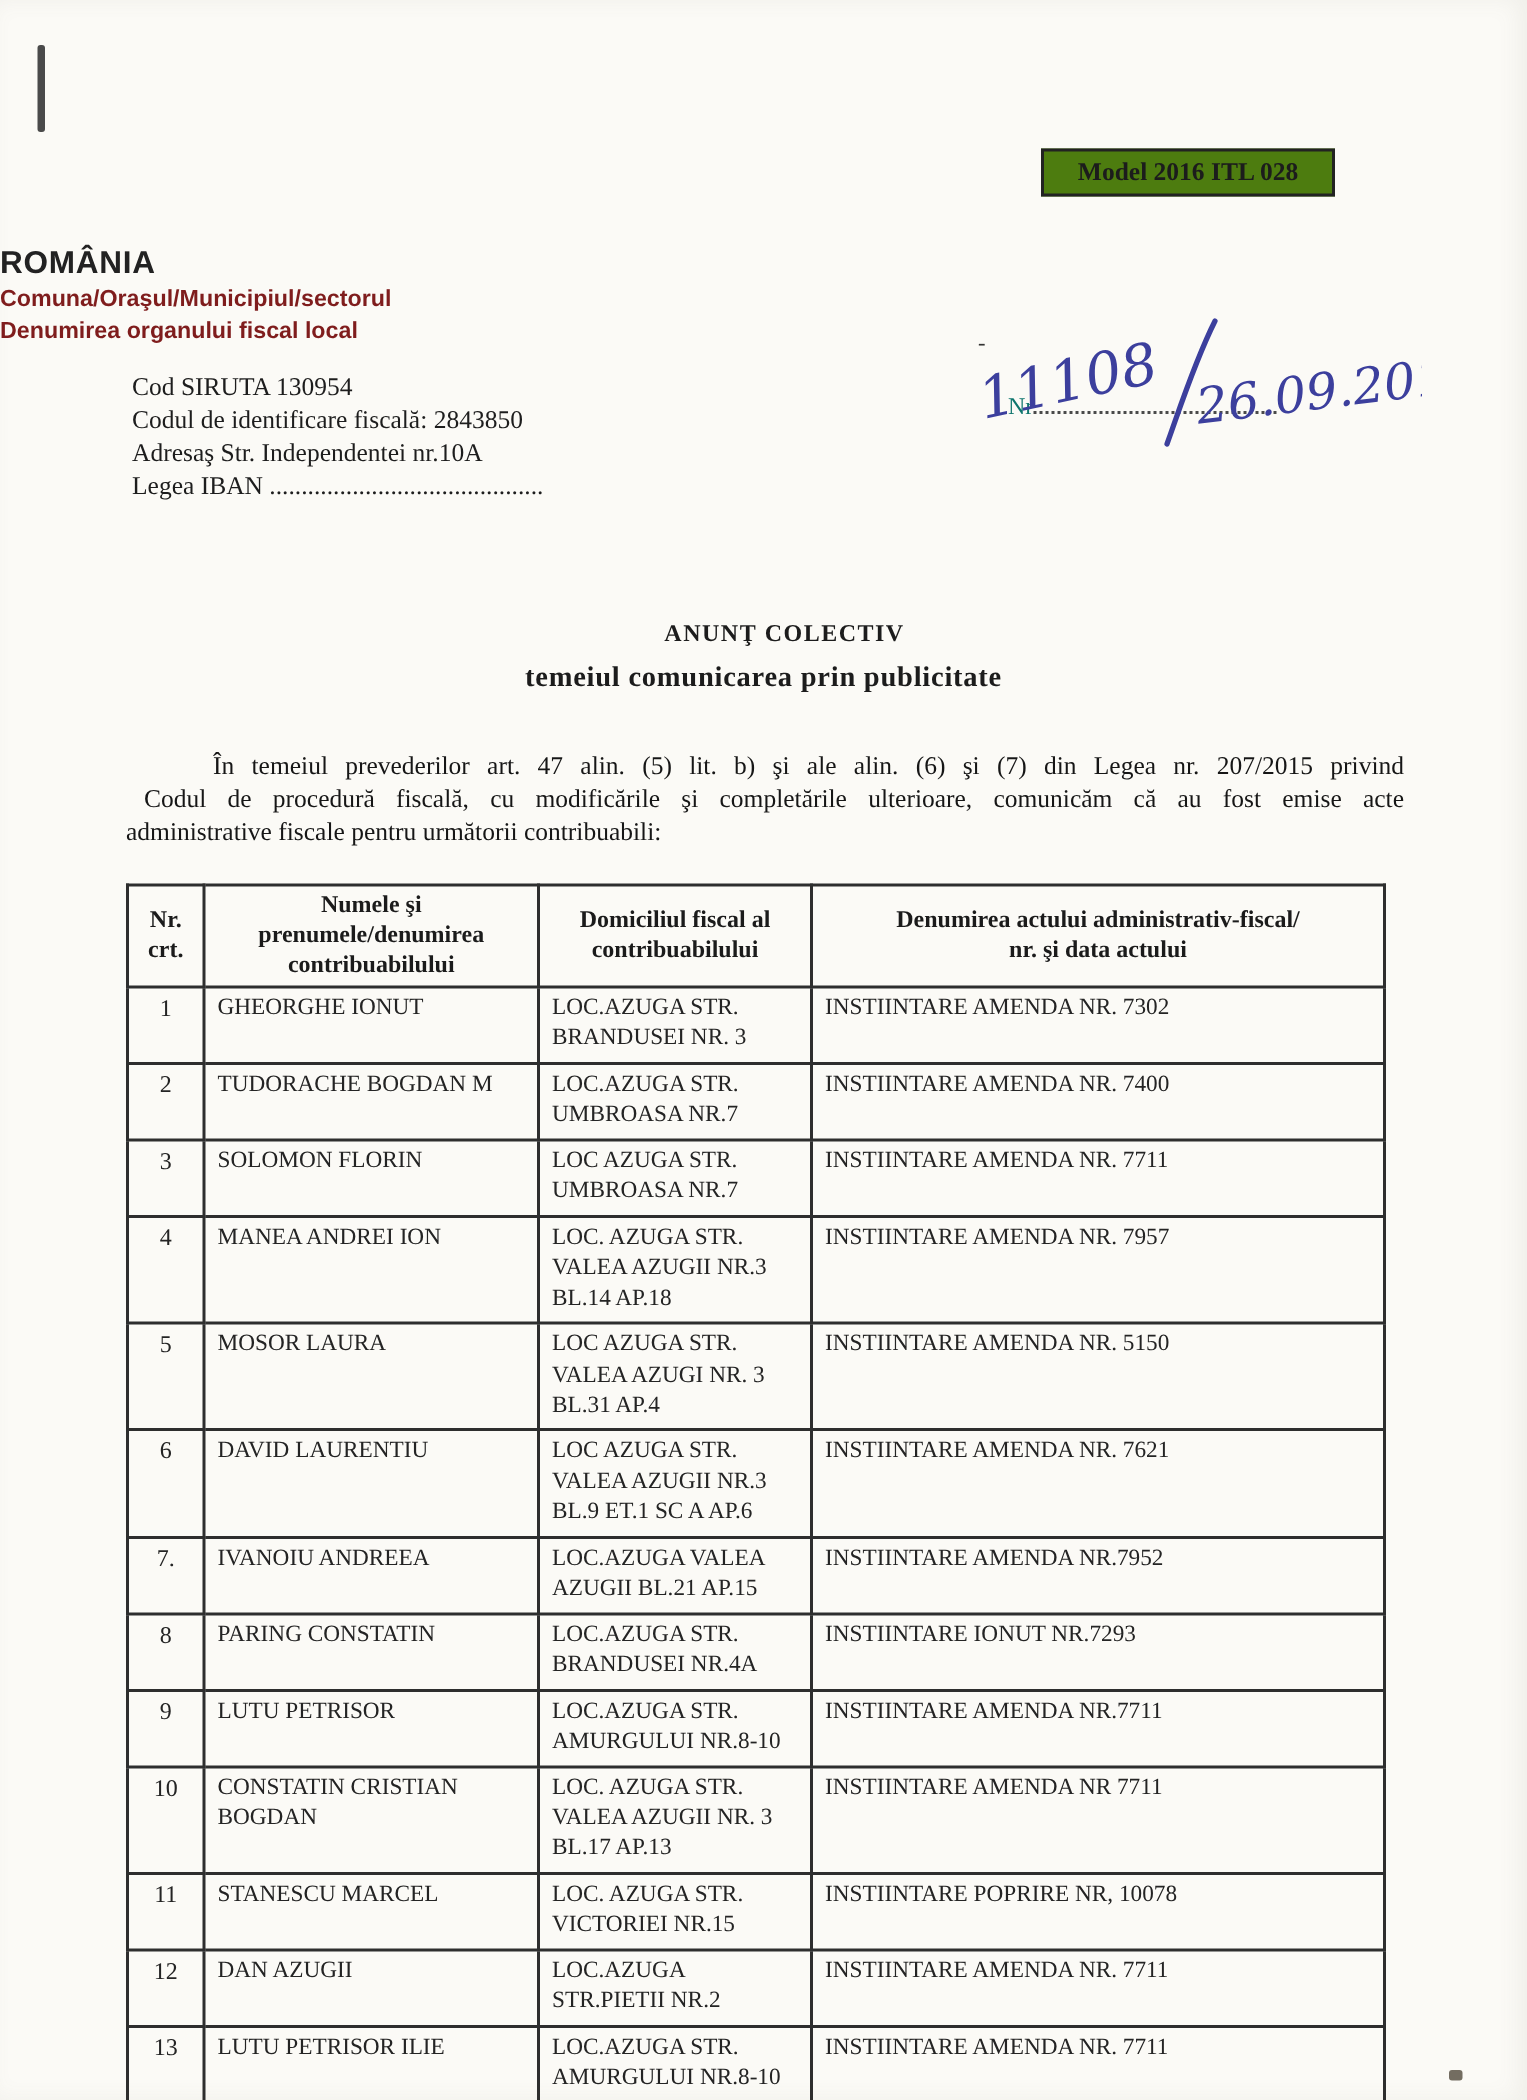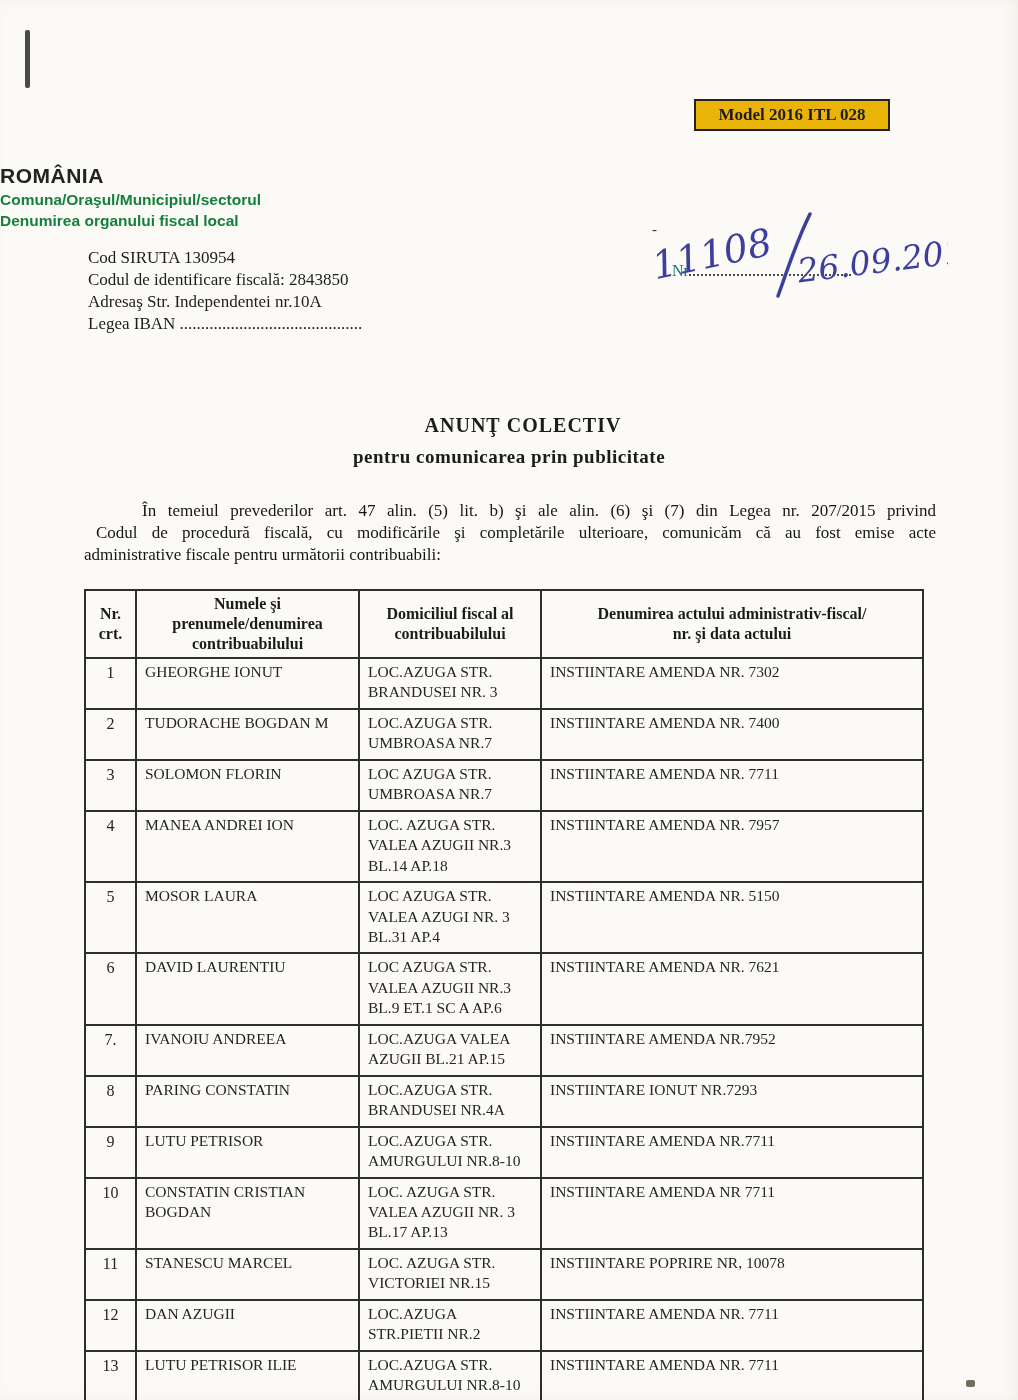--- a/index.html
+++ b/index.html
@@ -9,37 +9,37 @@
     font-family:"Liberation Serif", serif;
     color:#1c1c1c;overflow:hidden;
     box-shadow:inset -6px 0 14px rgba(120,115,100,.08);
   }
   .scan-mark{position:absolute;left:25px;top:30px;width:5px;height:58px;background:#4a4a4a;border-radius:2px;}
   .speck{position:absolute;left:966px;top:1380px;width:9px;height:7px;background:#5a5347;border-radius:2px;opacity:.85;}
 
   .model-box{
     position:absolute;left:694px;top:99px;width:192px;
     border:2px solid #222;padding:4px 0;text-align:center;
-    font-weight:bold;font-size:17px;background:#eab308;
+    font-weight:bold;font-size:17px;background:#4d7c0f;
   }
   .head-center{position:absolute;left:0;right:0;top:164px;
     font-family:"Liberation Sans", sans-serif;font-weight:bold;}
   .country{font-size:21px;letter-spacing:.5px;color:#222;}
-  .org-line{font-size:15.5px;margin-top:3px;color:#15803d;}
+  .org-line{font-size:15.5px;margin-top:3px;color:#7f1d1d;}
   .org-dash{position:absolute;left:652px;top:221px;font-size:15px;color:#333;}
 
   .reg-block{position:absolute;left:648px;top:210px;width:300px;height:95px;}
   .reg-block svg{position:absolute;left:0;top:0;z-index:2;}
   .nr-line{position:absolute;left:24px;top:50px;z-index:1;font-size:16px;color:#0f766e;}
   .nr-dots{display:inline-block;width:162px;border-bottom:2.5px dotted #4a4a4a;height:14px;vertical-align:baseline;}
 
   .info-block{position:absolute;left:88px;top:247px;font-size:17px;line-height:22px;color:#1d1d1d;font-family:Liberation Serif, serif;}
 
   .doc-title{position:absolute;left:0;right:0;top:414px;text-align:center;}
-  .doc-title .t1{font-size:20px;font-weight:bold;letter-spacing:1px;margin-left:28px;}
+  .doc-title .t1{font-size:16px;font-weight:bold;letter-spacing:1px;margin-left:28px;}
   .doc-title .t2{font-size:19px;font-weight:bold;margin-top:9px;letter-spacing:.5px;}
 
   .body-par{position:absolute;left:84px;top:500px;width:852px;font-size:17px;line-height:22px;color:#161616;}
   .body-par .fill{text-align:justify;text-align-last:justify;margin-left:12px;}
   .body-par .first{text-indent:46px;}
 
   table.doc{
     position:absolute;left:84px;top:589px;width:838px;
     border-collapse:collapse;table-layout:fixed;background:transparent;
   }
@@ -91,21 +91,21 @@
 
   <div class="info-block">
     <div>Cod SIRUTA 130954</div>
     <div>Codul de identificare fiscală: 2843850</div>
     <div>Adresaş Str. Independentei nr.10A</div>
     <div>Legea IBAN ...........................................</div>
   </div>
 
   <div class="doc-title">
     <div class="t1">ANUNŢ COLECTIV</div>
-    <div class="t2">pentru comunicarea prin publicitate</div>
+    <div class="t2">temeiul comunicarea prin publicitate</div>
   </div>
 
   <div class="body-par">
     <div class="fill first">În temeiul prevederilor art. 47 alin. (5) lit. b) şi ale alin. (6) şi (7) din Legea nr. 207/2015 privind</div>
     <div class="fill">Codul de procedură fiscală, cu modificările şi completările ulterioare, comunicăm că au fost emise acte</div>
     <div>administrative fiscale pentru următorii contribuabili:</div>
   </div>
 
   <table class="doc">
     <colgroup>

